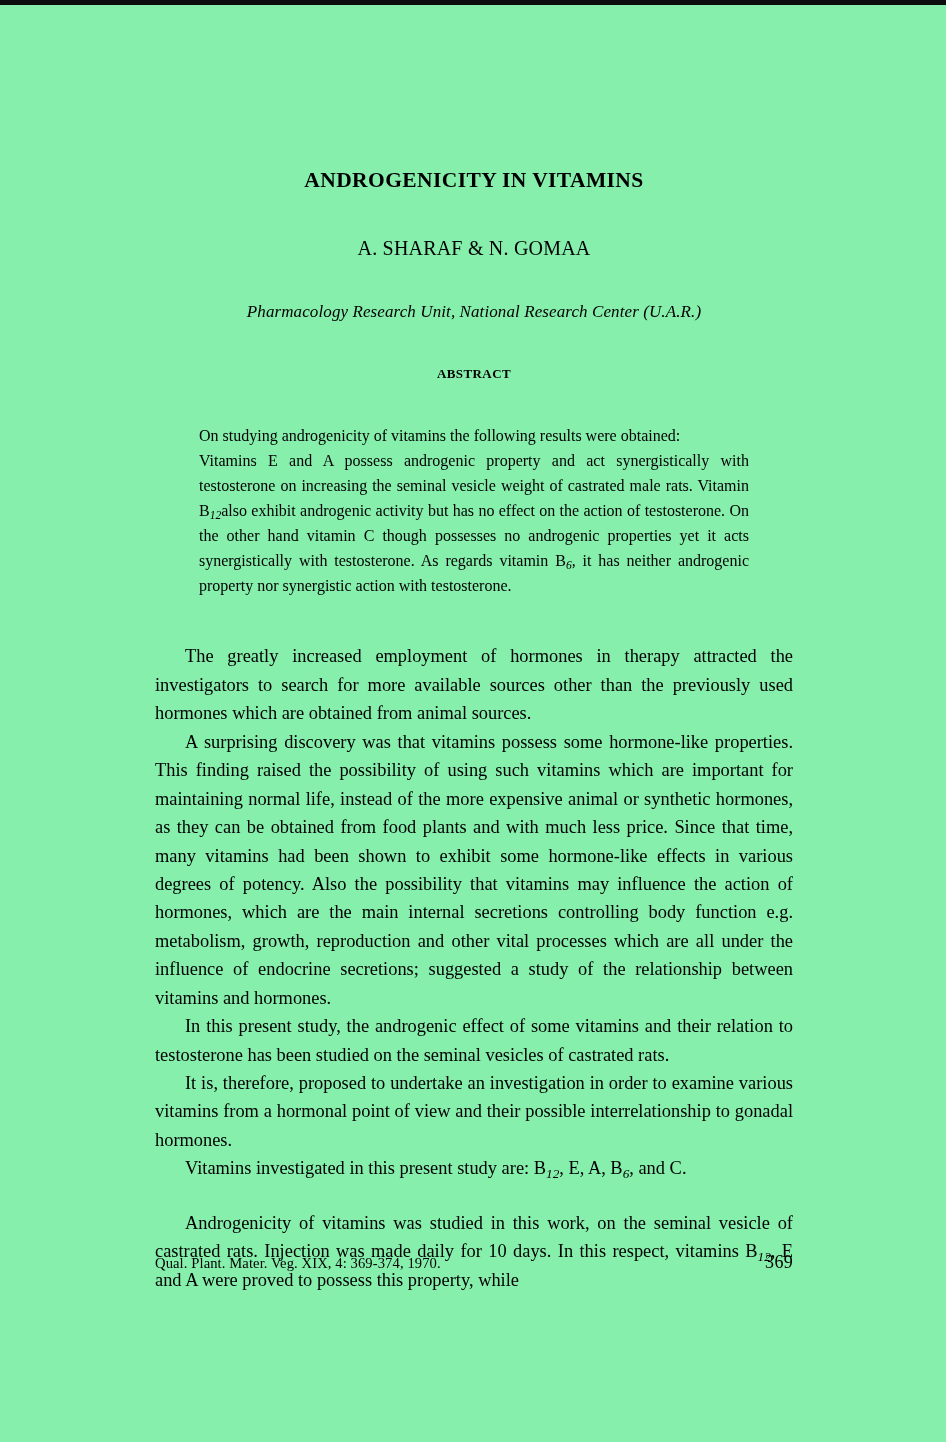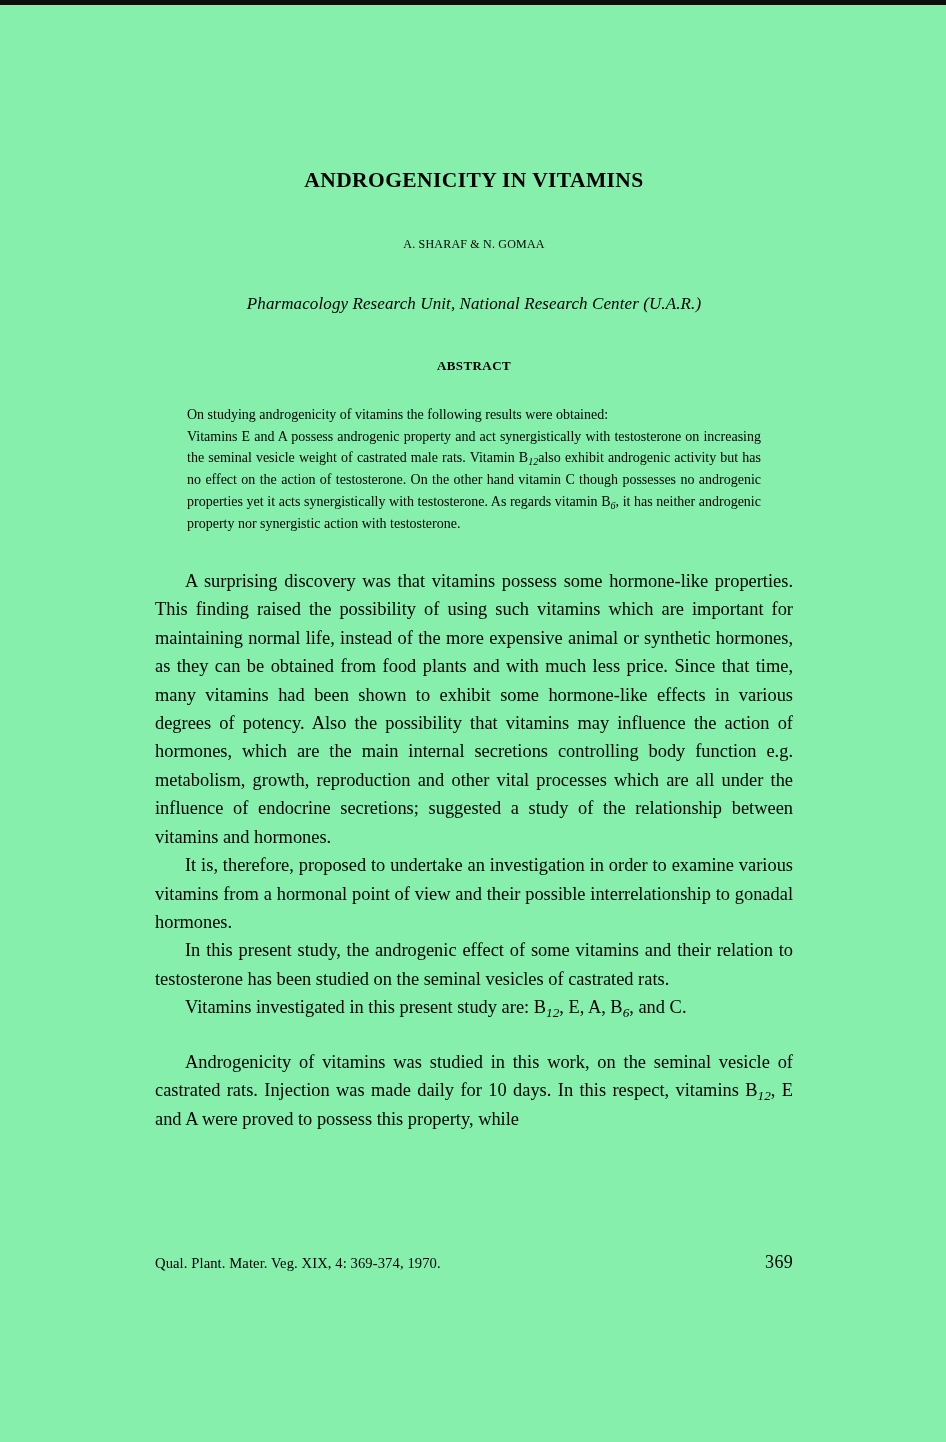--- a/index.html
+++ b/index.html
@@ -40,21 +40,21 @@
     text-align: center;
     font-size: 21.5px;
     font-weight: bold;
     letter-spacing: 0.4px;
     margin: 0;
     padding-top: 168px;
     line-height: 1.2;
   }
   .authors {
     text-align: center;
-    font-size: 12px;
+    font-size: 20px;
     letter-spacing: 0.2px;
     margin: 0;
     padding-top: 43px;
   }
   .affiliation {
     text-align: center;
     font-size: 17px;
     font-style: italic;
     margin: 0;
     padding-top: 42px;
@@ -63,25 +63,25 @@
 
   
   .abstract-heading {
     text-align: center;
     font-size: 13px;
     letter-spacing: 0.4px;
     margin: 0;
     padding-top: 44px;
   }
   .abstract-body {
-    margin: 4px;
+    margin: 16px;
     padding-top: 26px;
     padding-left: 28px;
     padding-right: 28px;
-    font-size: 14px;
+    font-size: 16px;
     line-height: 1.56;
     text-align: justify;
     text-justify: inter-word;
   }
   .abstract-body .lead {
     display: block;
     text-indent: 0;
   }
   .abstract-body .cont {
     display: block;
@@ -162,26 +162,27 @@
 
     <div class="abstract-body">
       <span class="lead">On studying androgenicity of vitamins the following results were obtained:</span>
       <span class="cont">
         <span>Vitamins E and A possess androgenic property and act synergistically with testosterone on increasing the seminal vesicle weight of castrated male rats. Vitamin B</span><sub>12</sub><span>also exhibit androgenic activity but has no effect on the action of testosterone. On the other hand vitamin C though possesses no androgenic properties yet it acts synergistically with testosterone. As regards vitamin B</span><sub>6</sub><span>, it has neither androgenic property nor synergistic action with testosterone.</span>
       </span>
     </div>
 
     <div class="body-block">
 
+      <p class="body-p">The greatly increased employment of hormones in therapy attracted the investigators to search for more available sources other than the previously used hormones which are obtained from animal sources.</p>
 
       <p class="body-p">A surprising discovery was that vitamins possess some hormone-like properties. This finding raised the possibility of using such vitamins which are important for maintaining normal life, instead of the more expensive animal or synthetic hormones, as they can be obtained from food plants and with much less price. Since that time, many vitamins had been shown to exhibit some hormone-like effects in various degrees of potency. Also the possibility that vitamins may influence the action of hormones, which are the main internal secretions controlling body function e.g. metabolism, growth, reproduction and other vital processes which are all under the influence of endocrine secretions; suggested a study of the relationship between vitamins and hormones.</p>
 
+      <p class="body-p">In this present study, the androgenic effect of some vitamins and their relation to testosterone has been studied on the seminal vesicles of castrated rats.</p>
+
       <p class="body-p">It is, therefore, proposed to undertake an investigation in order to examine various vitamins from a hormonal point of view and their possible interrelationship to gonadal hormones.</p>
-
-      <p class="body-p">In this present study, the androgenic effect of some vitamins and their relation to testosterone has been studied on the seminal vesicles of castrated rats.</p>
 
       <p class="body-p"><span>Vitamins investigated in this present study are: B</span><sub>12</sub><span>, E, A, B</span><sub>6</sub><span>, and C.</span></p>
 
     </div>
 
 
     <div class="section-body">
       <p class="body-p"><span>Androgenicity of vitamins was studied in this work, on the seminal vesicle of castrated rats. Injection was made daily for 10 days. In this respect, vitamins B</span><sub>12</sub><span>, E and A were proved to possess this property, while</span></p>
     </div>
 

